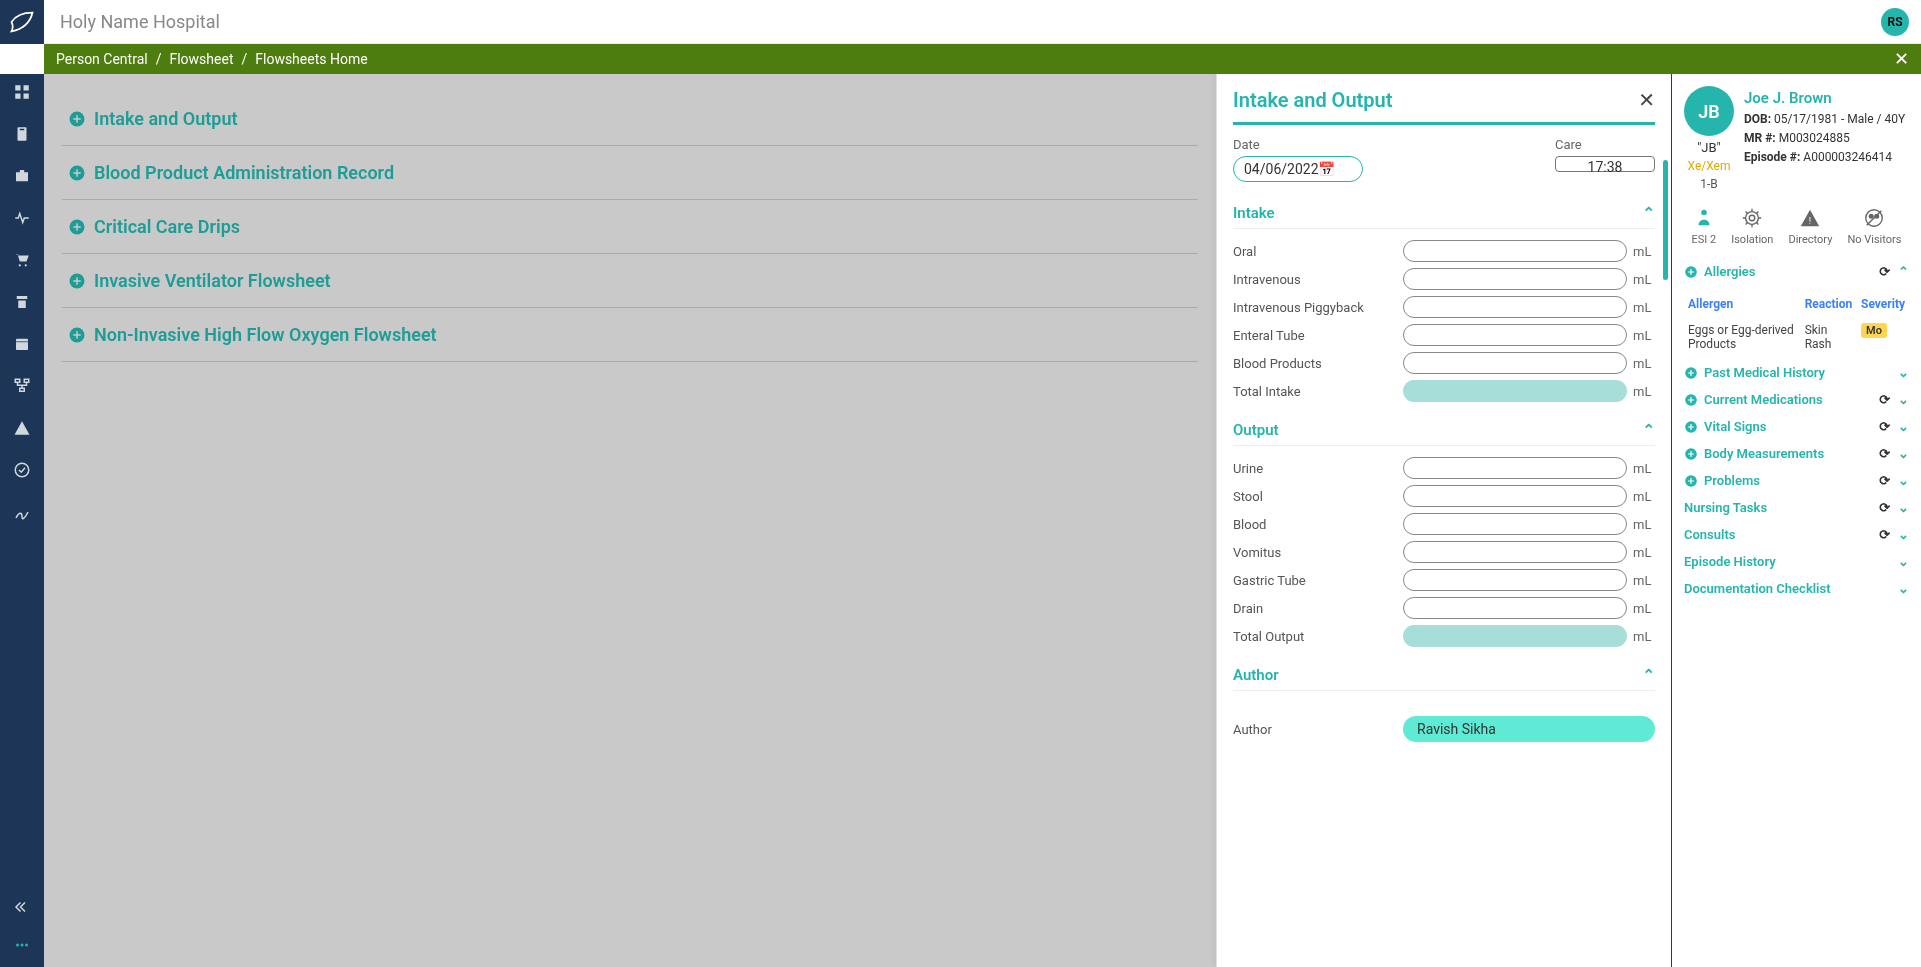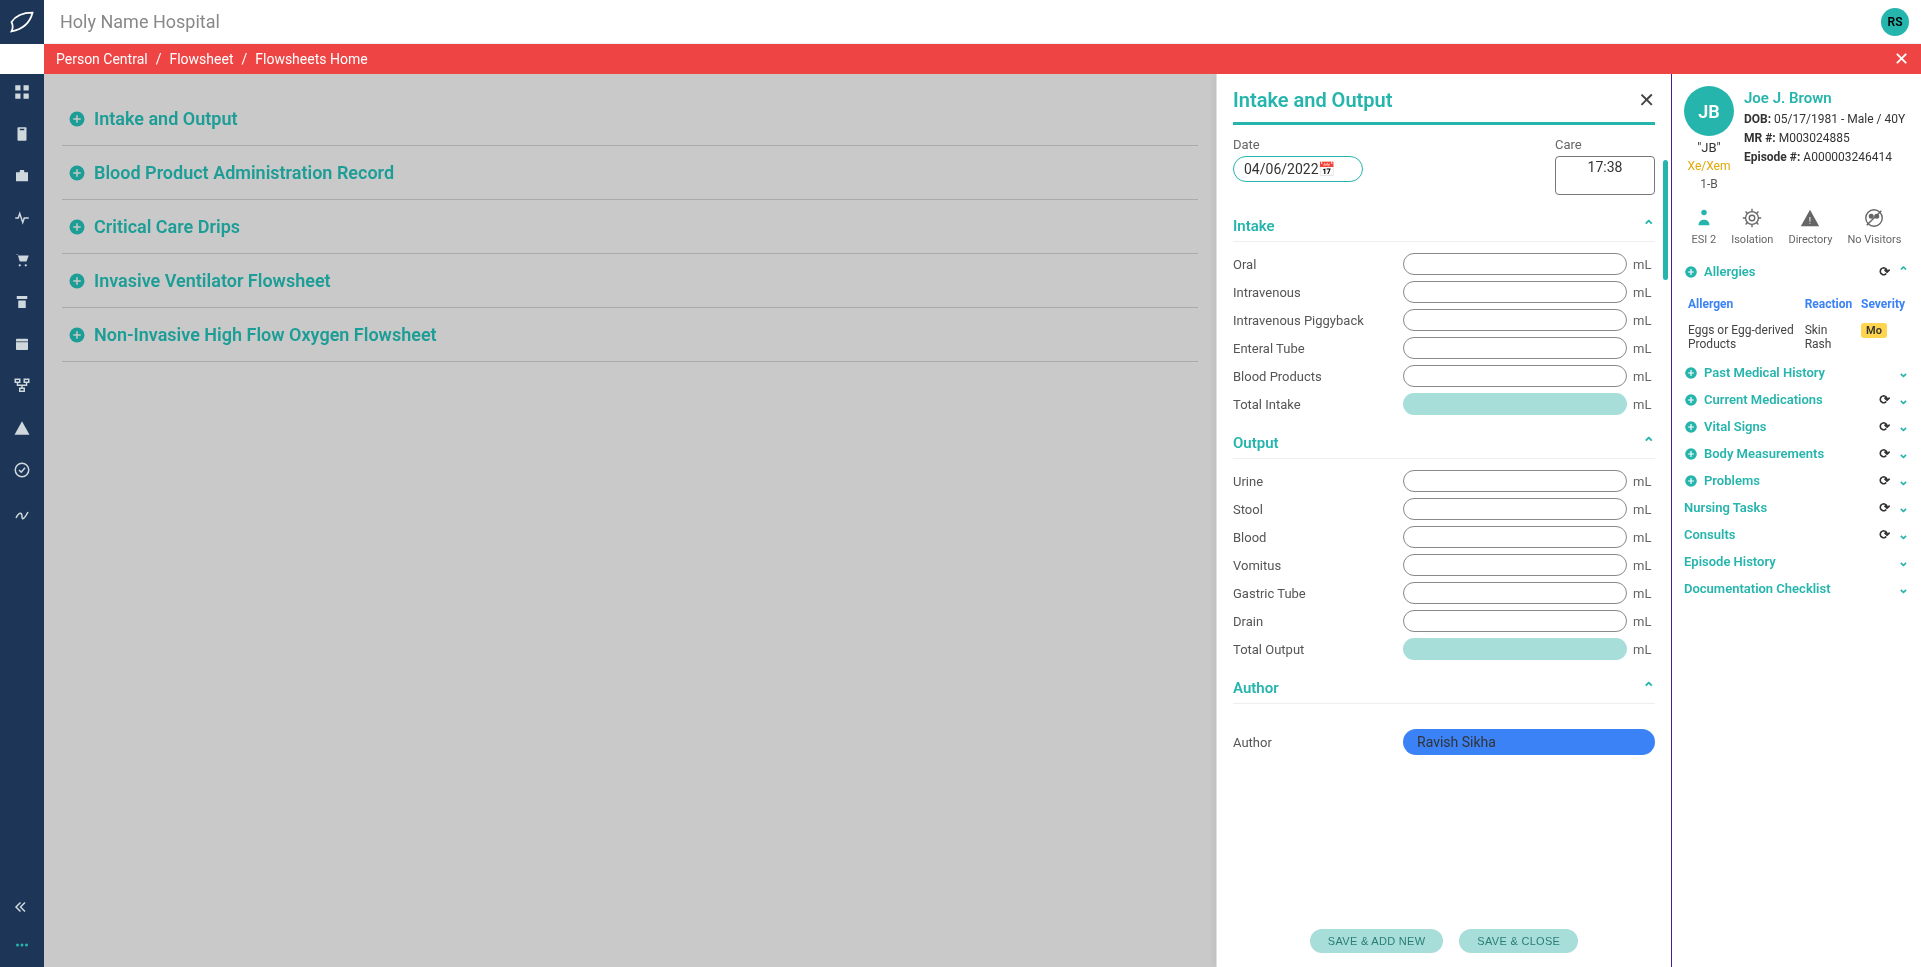--- a/index.html
+++ b/index.html
@@ -9,21 +9,21 @@
 
 .topbar { height: 44px; display: flex; align-items: center; background: #fff; border-bottom: 1px solid #eee; }
 .topbar-left { display: flex; align-items: center; }
 .app-logo { width: 44px; height: 44px; background: #1d3557; display: flex; align-items: center; justify-content: center; color: #fff; }
 .app-logo svg { width: 28px; height: 28px; }
 .facility-name { padding-left: 16px; color: #888; font-size: 18px; font-weight: 400; }
 .topbar-right { margin-left: auto; padding-right: 12px; }
 .user-badge { width: 28px; height: 28px; border-radius: 50%; background: #26b5ad; color: #000000; display: flex; align-items: center; justify-content: center; font-size: 12px; font-weight: 600; cursor: pointer; }
 
 
-.breadcrumb-bar { height: 30px; background: #ef4444; color: #fff; display: flex; align-items: center; padding: 0 12px; font-size: 14px; margin-left: 44px; }
+.breadcrumb-bar { height: 30px; background: #4d7c0f; color: #fff; display: flex; align-items: center; padding: 0 12px; font-size: 14px; margin-left: 44px; }
 .breadcrumb-bar a { color: #fff; text-decoration: none; }
 .breadcrumb-bar .sep { margin: 0 8px; }
 .breadcrumb-close { margin-left: auto; cursor: pointer; font-size: 18px; line-height: 1; }
 
 
 .main { flex: 1; display: flex; overflow: hidden; position: relative; }
 .sidebar { width: 44px; background: #1d3557; display: flex; flex-direction: column; align-items: center; padding-top: 6px; gap: 18px; }
 .sidebar-item { color: #cfd8dc; cursor: pointer; width: 24px; height: 24px; display: flex; align-items: center; justify-content: center; }
 .sidebar-item svg { width: 18px; height: 18px; }
 .sidebar-bottom { margin-top: auto; padding-bottom: 10px; display: flex; flex-direction: column; gap: 14px; align-items: center; }
@@ -42,32 +42,32 @@
 .panel-close { margin-left: auto; cursor: pointer; font-size: 20px; color: #444; }
 .panel-hr { height: 3px; background: #26b5ad; margin: 0 16px 8px 16px; }
 .panel-body { flex: 1; overflow-y: auto; padding: 4px 16px 16px 16px; }
 .panel-scroll-accent { position: absolute; right: 3px; top: 86px; width: 5px; height: 120px; background: #26b5ad; border-radius: 3px; }
 
 .datetime-row { display: flex; gap: 40px; margin-bottom: 16px; }
 .dt-col .lab { color: #666; font-size: 13px; margin-bottom: 4px; }
 .date-input { display: flex; align-items: center; border: 1.5px solid #26b5ad; border-radius: 14px; padding: 2px 10px; width: 130px; height: 26px; }
 .date-input span { flex: 1; }
 .date-input .cal-ic { color: #666; }
-.time-input { border: 1px solid #777; border-radius: 4px; padding: 2px 10px; width: 100px; height: 39px; text-align: center; }
+.time-input { border: 1px solid #777; border-radius: 4px; padding: 2px 10px; width: 100px; height: 16px; text-align: center; }
 .dt-time-col { margin-left: auto; }
 
 .section-head { display: flex; align-items: center; color: #26b5ad; font-weight: 600; font-size: 15px; padding: 6px 0; cursor: pointer; }
 .section-head .chev { margin-left: auto; }
 .sect-hr { height: 1px; background: #eee; margin-bottom: 8px; }
 .form-row { display: flex; align-items: center; padding: 3px 0; }
 .form-row .flab { flex: 0 0 170px; color: #555; font-size: 13px; }
 .form-row .pill { flex: 1; height: 22px; border: 1px solid #888; border-radius: 11px; background: #fff; }
 .form-row .pill.ro { background: #a8ded9; border: none; }
 .form-row .unit { width: 28px; text-align: left; padding-left: 6px; color: #666; font-size: 13px; }
-.author-val { flex: 1; height: 26px; border-radius: 13px; background: #3b82f6; display: flex; align-items: center; padding: 0 14px; color: #333; font-size: 14px; }
+.author-val { flex: 1; height: 26px; border-radius: 13px; background: #5eead4; display: flex; align-items: center; padding: 0 14px; color: #333; font-size: 14px; }
 
 .panel-footer { padding: 14px; display: flex; justify-content: center; gap: 16px; }
 .btn { background: #a8ded9; color: #2a7d77; border: none; border-radius: 14px; padding: 6px 18px; font-size: 11px; cursor: pointer; letter-spacing: 0.3px; }
 
 
 .rail { width: 250px; background: #fff; border-left: 1px solid #4c1d95; overflow-y: auto; padding: 12px 12px 20px 12px; font-size: 13px; }
 .patient-head { display: flex; gap: 10px; }
 .avatar { width: 50px; height: 50px; border-radius: 50%; background: #26b5ad; color: #fff; display: flex; align-items: center; justify-content: center; font-size: 18px; font-weight: 600; }
 .patient-name { color: #26b5ad; font-weight: 600; font-size: 15px; }
 .patient-meta { color: #333; font-size: 12px; line-height: 1.6; }
@@ -373,24 +373,20 @@
           <span>Author</span>
           <span class="chev">⌃</span>
         </div>
         <div class="sect-hr"></div>
         <div style="height:14px"></div>
         <div class="form-row">
           <div class="flab">Author</div>
           <div class="author-val">Ravish Sikha</div>
         </div>
 
-      </div>
-      <div class="panel-footer">
-        <button class="btn">SAVE &amp; ADD NEW</button>
-        <button class="btn">SAVE &amp; CLOSE</button>
       </div>
     </div>
 
     <div class="rail">
       <div class="patient-head">
         <div>
           <div class="avatar">JB</div>
           <div class="patient-sub">"JB"</div>
           <div class="patient-sub pronoun">Xe/Xem</div>
           <div class="patient-sub loc">1-B</div>

